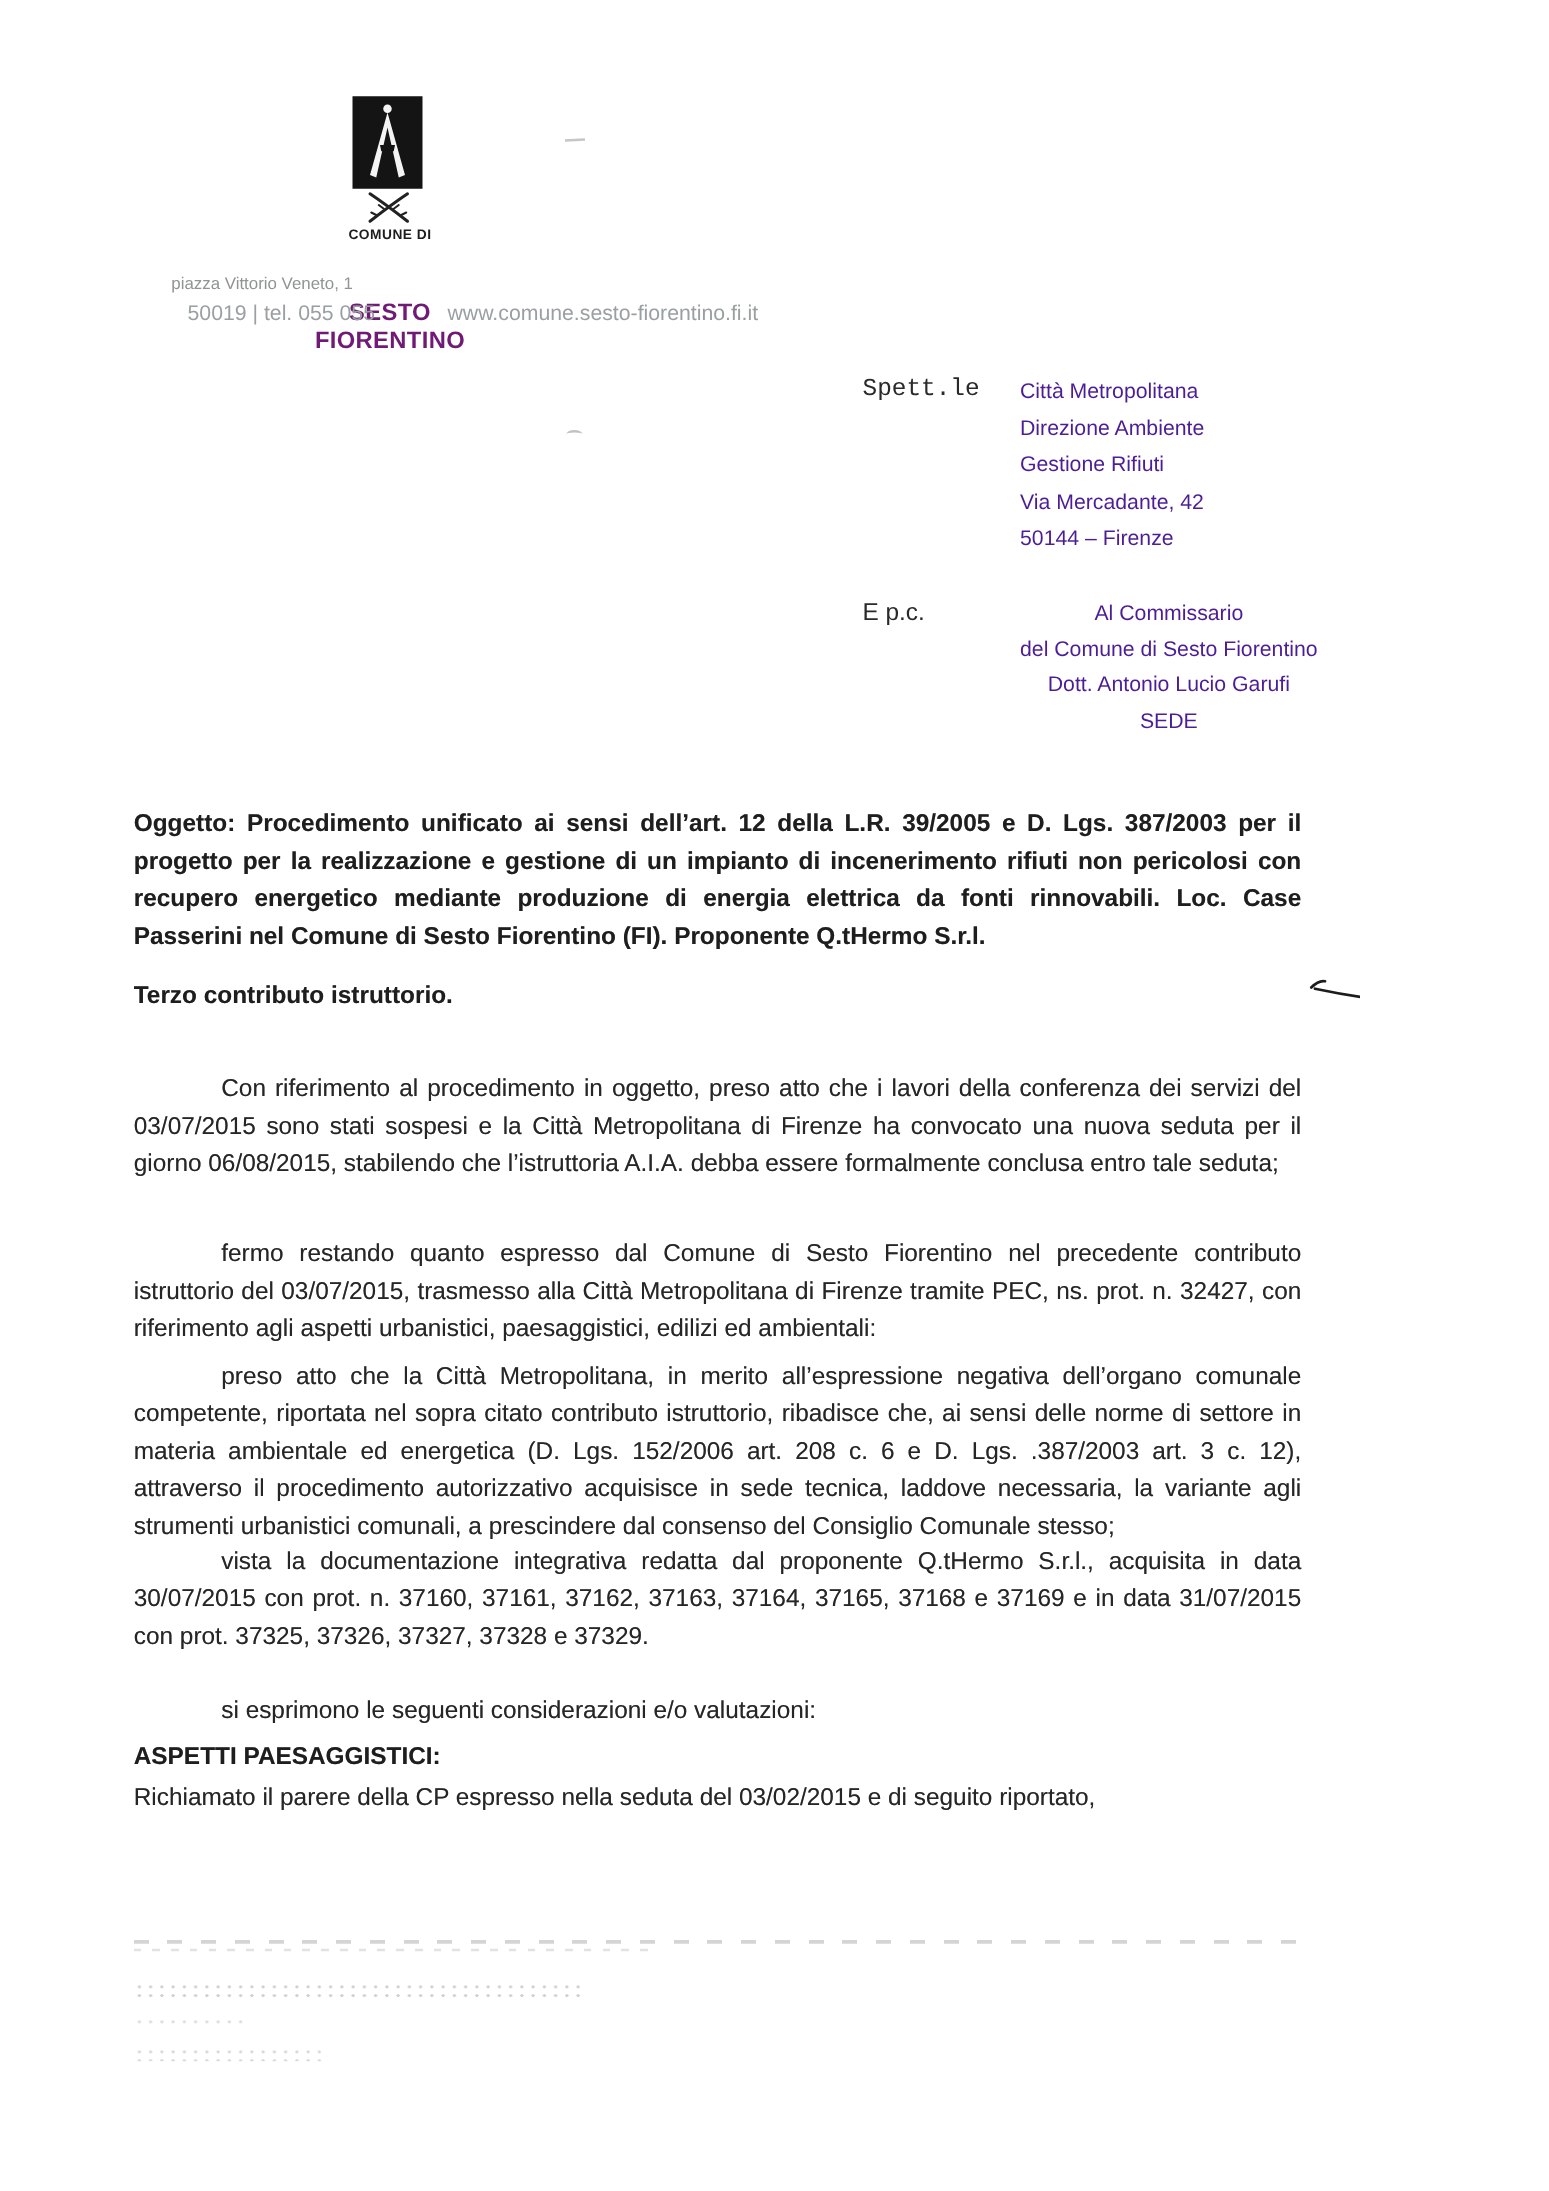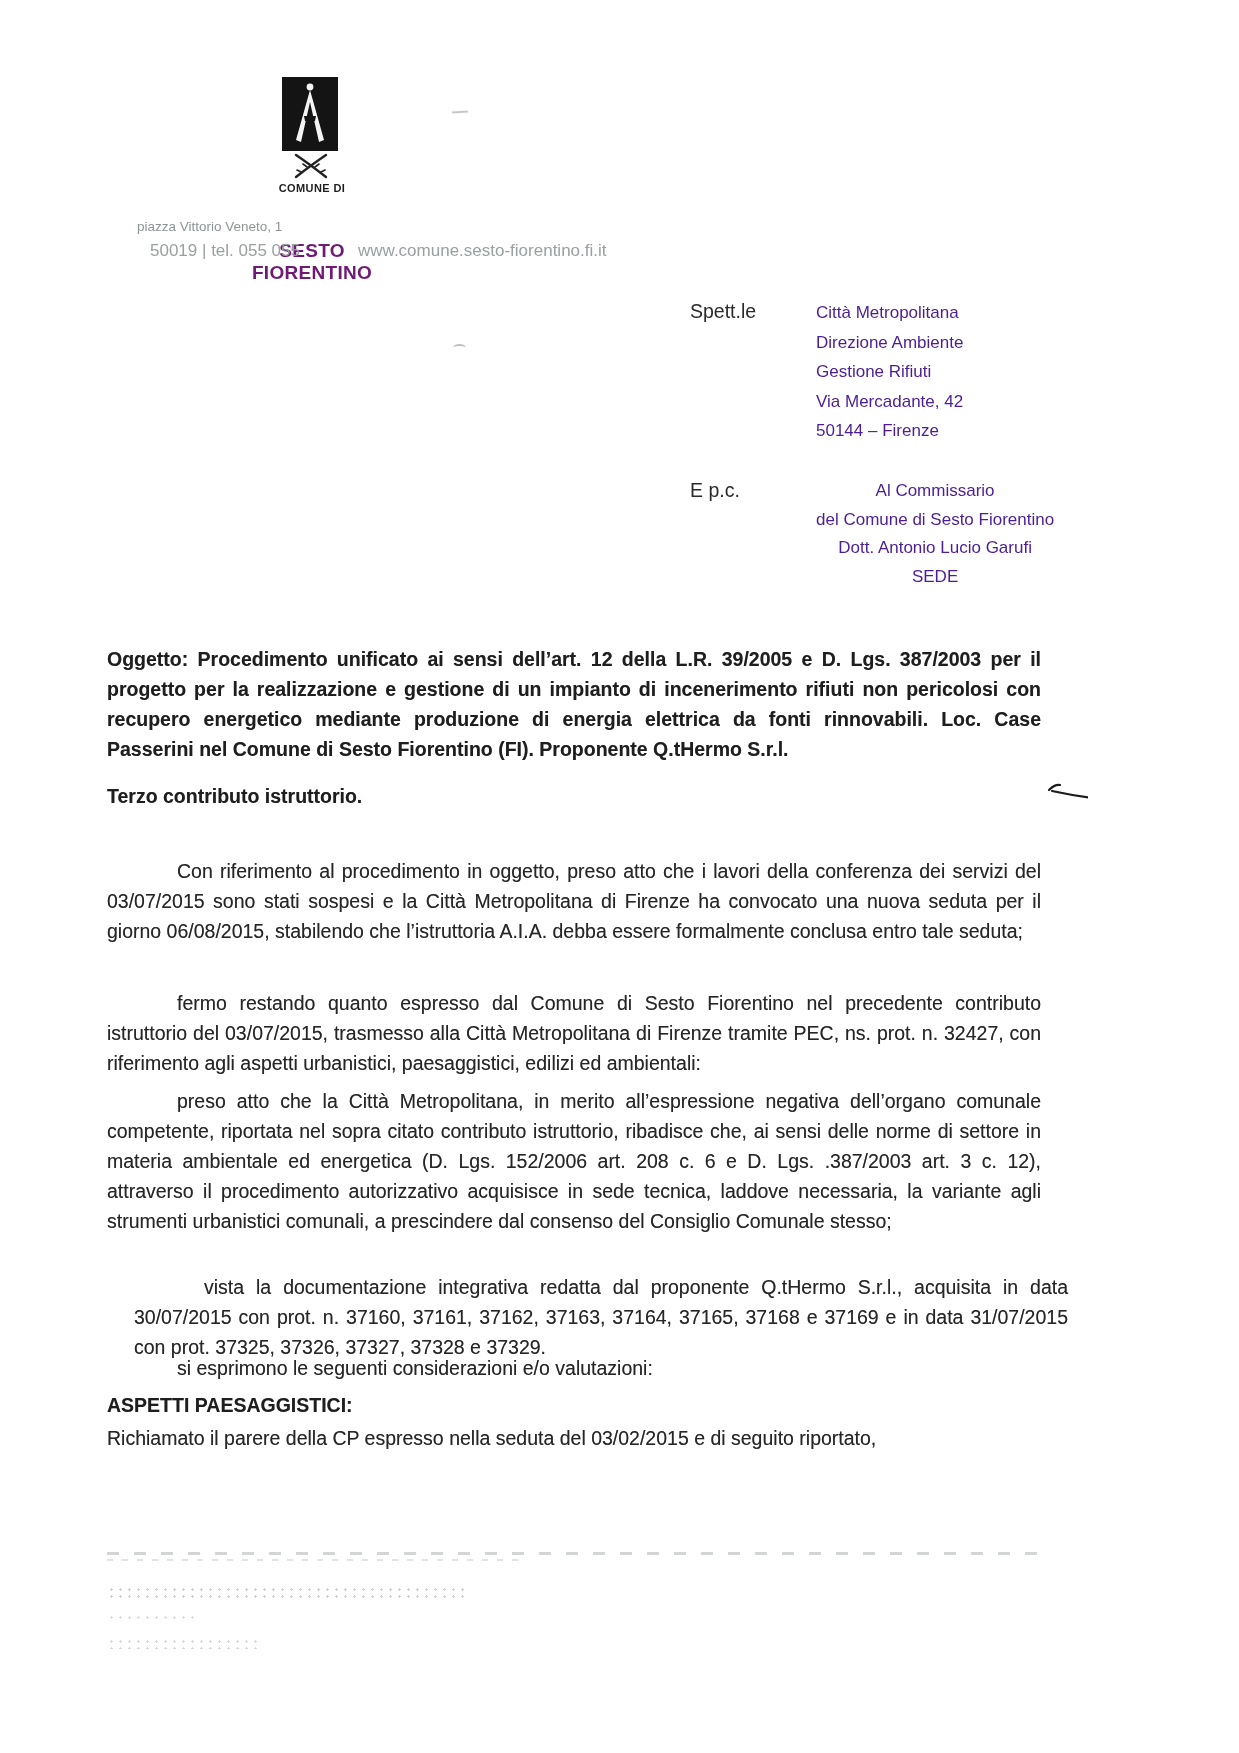--- a/index.html
+++ b/index.html
@@ -17,31 +17,31 @@
   .org1{position:absolute;left:240px;top:182px;width:144px;text-align:center;
         font-size:11px;font-weight:bold;color:#1d1d1d;letter-spacing:.4px;filter:blur(.25px);}
   .org2{position:absolute;left:228px;top:192px;width:168px;text-align:center;
         font-size:19px;font-weight:bold;color:#701a75;letter-spacing:.3px;filter:blur(.25px);margin-top:48px;}
   .addr1{position:absolute;left:137px;top:219px;font-size:13.5px;color:#8f9494;filter:blur(.35px);}
   .addr2{position:absolute;left:150px;top:241px;font-size:17px;color:#9aa0a0;filter:blur(.4px);}
   .addr2 .site{margin-left:58px;}
   
   .addr-label{position:absolute;left:690px;font-size:19.5px;color:#2a2a2a;}
   .addr-lines{position:absolute;left:816px;font-size:17px;line-height:29.5px;color:#4c1d95;}
-  .prim-label{top:300px;} .prim-lines{top:298px;}
+  .prim-label{top:300px;font-family:Liberation Mono, monospace;} .prim-lines{top:298px;}
   .cc-label{top:479px;} .cc-lines{top:477px;line-height:28.5px;text-align:center;}
   
   .para{position:absolute;left:107px;width:934px;margin:0;
         font-size:19.5px;line-height:30px;text-align:justify;color:#262626;
         text-shadow:0 0 .4px rgba(40,40,40,.45);}
   .indent{text-indent:70px;}
   .bold{font-weight:bold;color:#1e1e1e;}
   .subject{top:644px;}
   .subject-sub{top:781px;width:500px;}
-  .p1{top:856px;} .p2{top:988px;} .p3{top:1086px;} .p4{top:1272px;margin-left:27px;}
+  .p1{top:856px;} .p2{top:988px;} .p3{top:1086px;} .p4{top:1234px;}
   .p5{top:1353px;} .sect-head{top:1390px;} .p6{top:1423px;}
   
   .ink{position:absolute;left:0;top:0;pointer-events:none;}
   .ink path{fill:none;stroke:#1c1c1c;stroke-width:2.2;stroke-linecap:round;stroke-linejoin:round;}
   
   .speck1{position:absolute;left:452px;top:111px;width:16px;height:0;
           border-top:2px solid #c6c6c6;transform:rotate(-3deg);}
   .speck2{position:absolute;left:453px;top:344px;width:13px;height:5px;
           border-top:2px solid #c2c2c2;border-radius:50%;}
   

